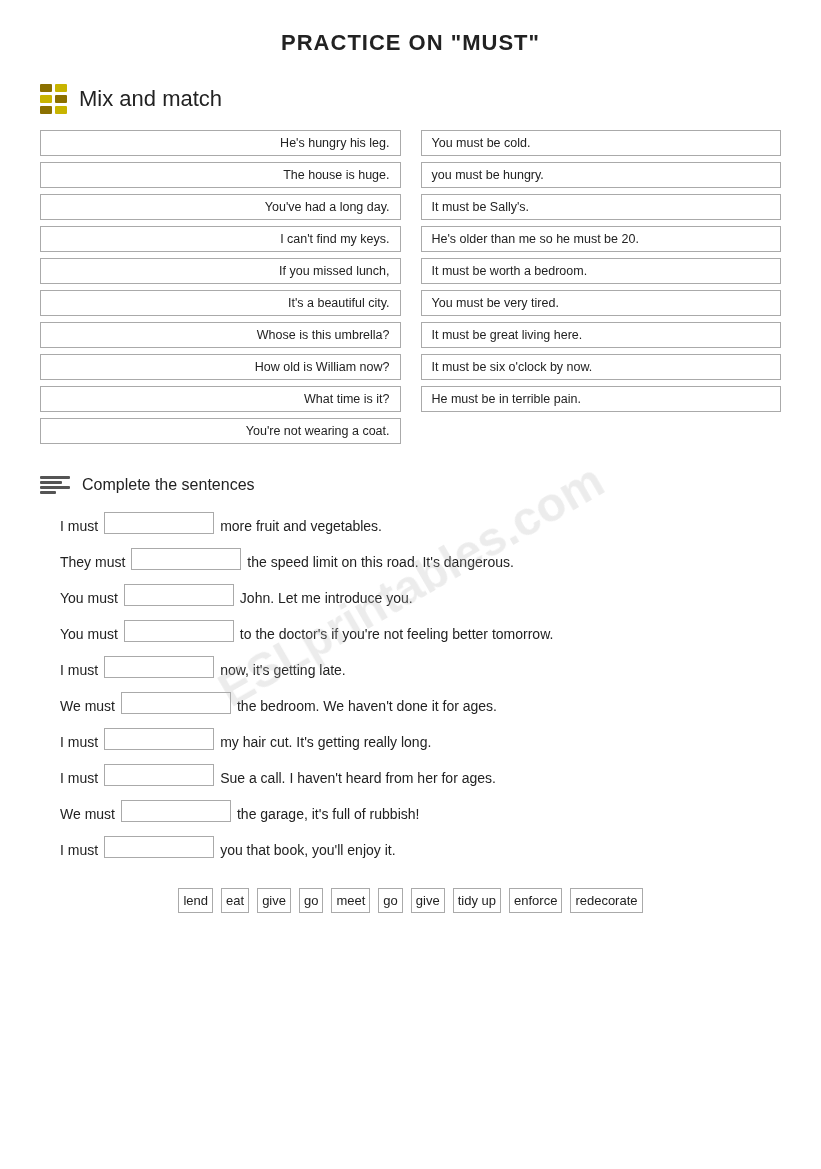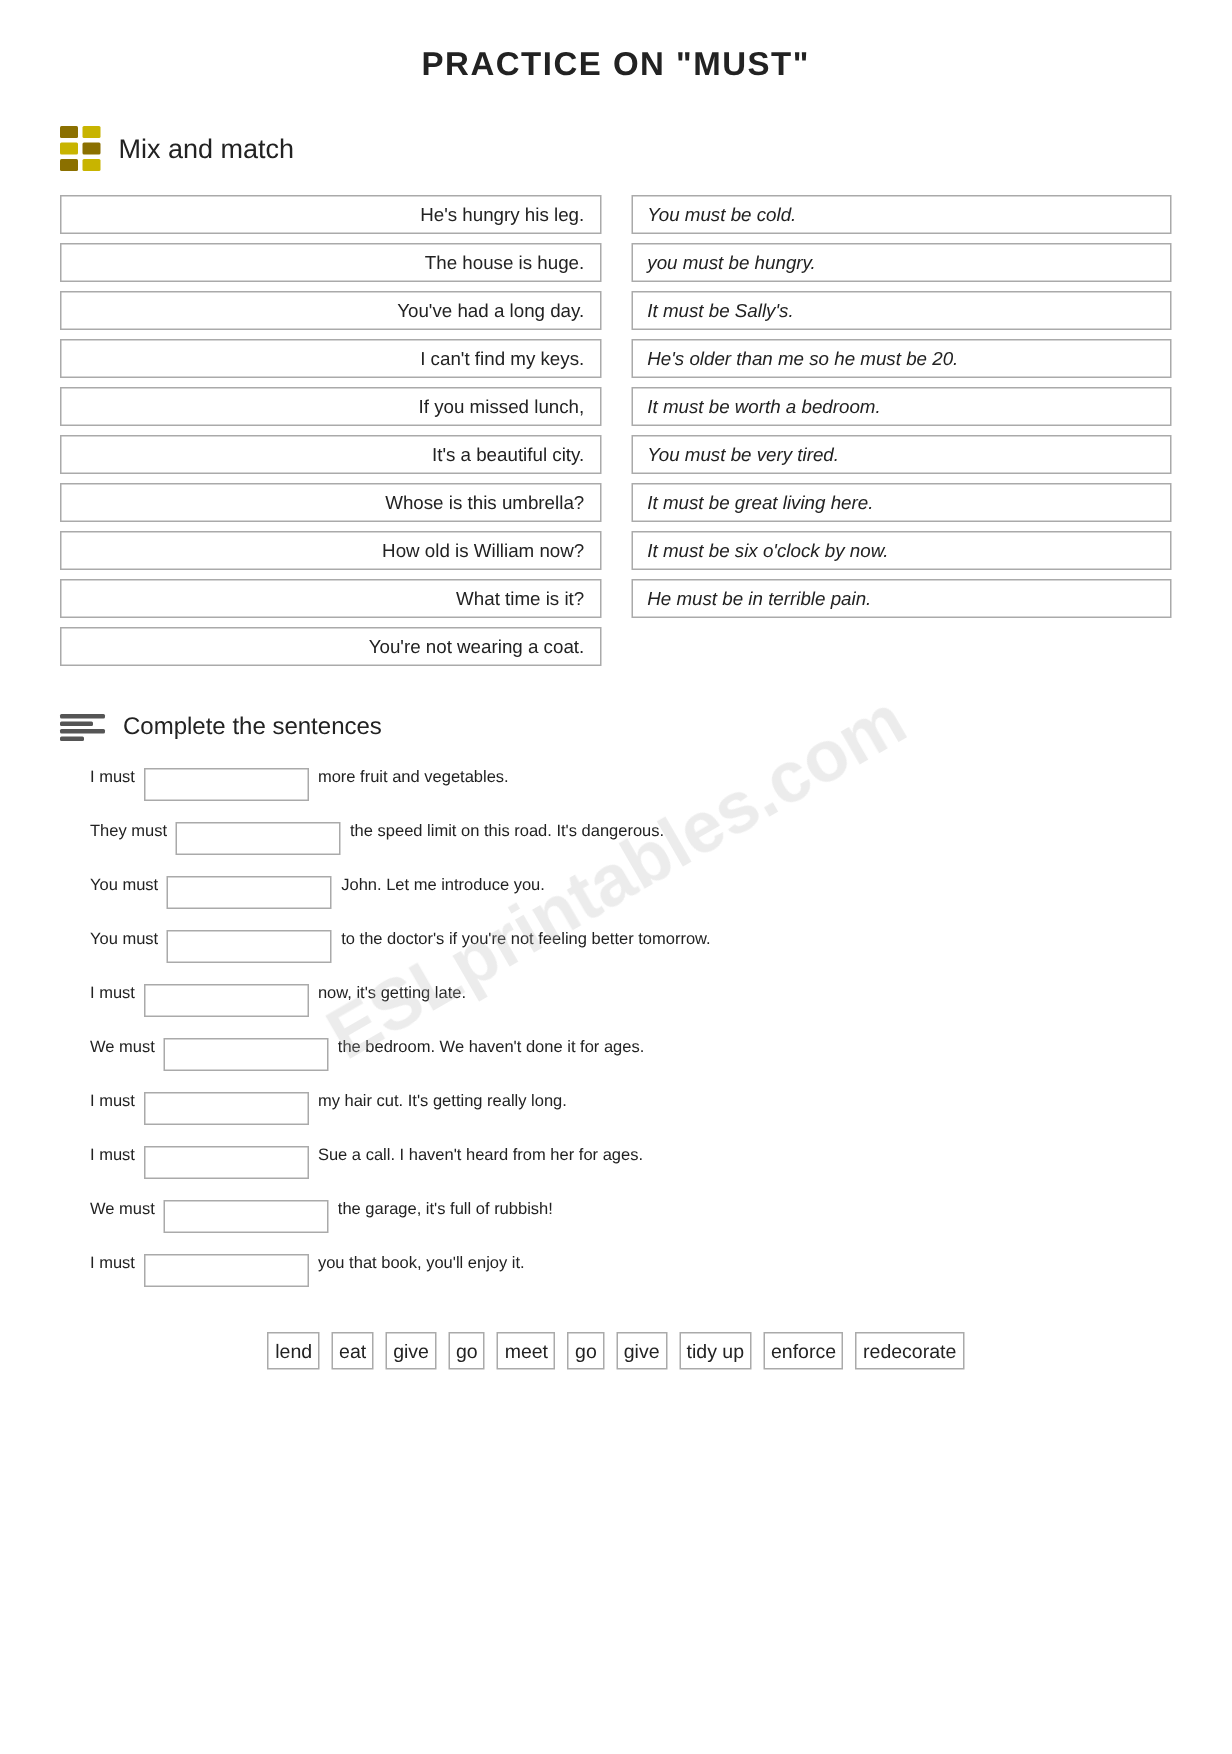--- a/index.html
+++ b/index.html
@@ -20,21 +20,21 @@
       margin-bottom: 28px;
       font-family: Arial, sans-serif;
     }
     .section-header {
       display: flex;
       align-items: center;
       gap: 12px;
       margin-bottom: 16px;
     }
     .section-title {
-      font-size: 18px;
+      font-size: 22px;
       font-weight: normal;
     }
     .match-section {
       margin-bottom: 32px;
     }
     .match-grid {
       display: flex;
       gap: 20px;
       margin-bottom: 8px;
     }
@@ -55,44 +55,43 @@
       align-items: center;
       justify-content: center;
     }
     .match-box.left {
       text-align: right;
       justify-content: flex-end;
     }
     .match-box.right {
       text-align: left;
       justify-content: flex-start;
-      font-style: italic;
     }
 
     
     .complete-section {
       margin-bottom: 32px;
     }
     .complete-title {
       font-size: 16px;
       font-weight: normal;
     }
     .sentence-list {
       margin-top: 18px;
       display: flex;
       flex-direction: column;
       gap: 14px;
       padding-left: 20px;
     }
     .sentence-row {
       display: flex;
-      align-items: flex-start;
+      align-items: flex-end;
       gap: 6px;
       flex-wrap: wrap;
-      font-size: 11px;
+      font-size: 14px;
     }
     .fill-box {
       border: 1px solid #aaa;
       width: 110px;
       height: 22px;
       display: inline-block;
       background: #fff;
     }
 
     

